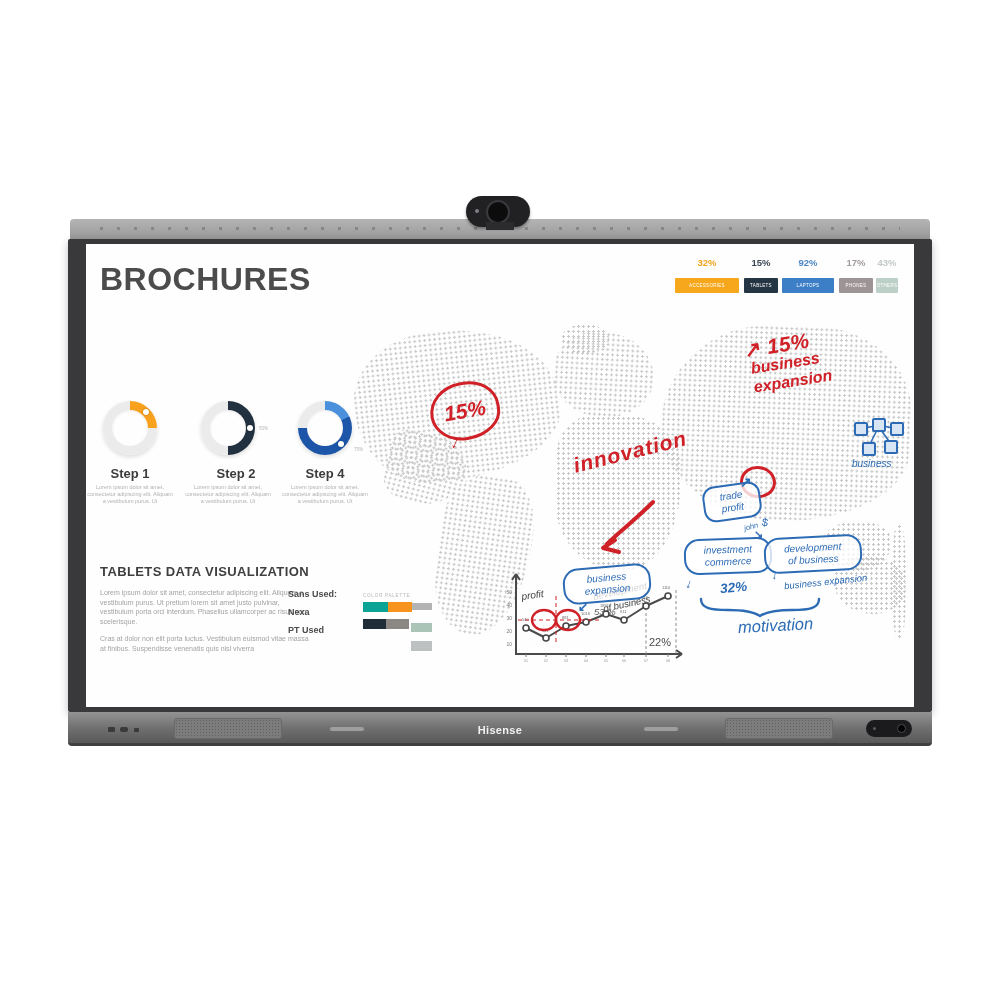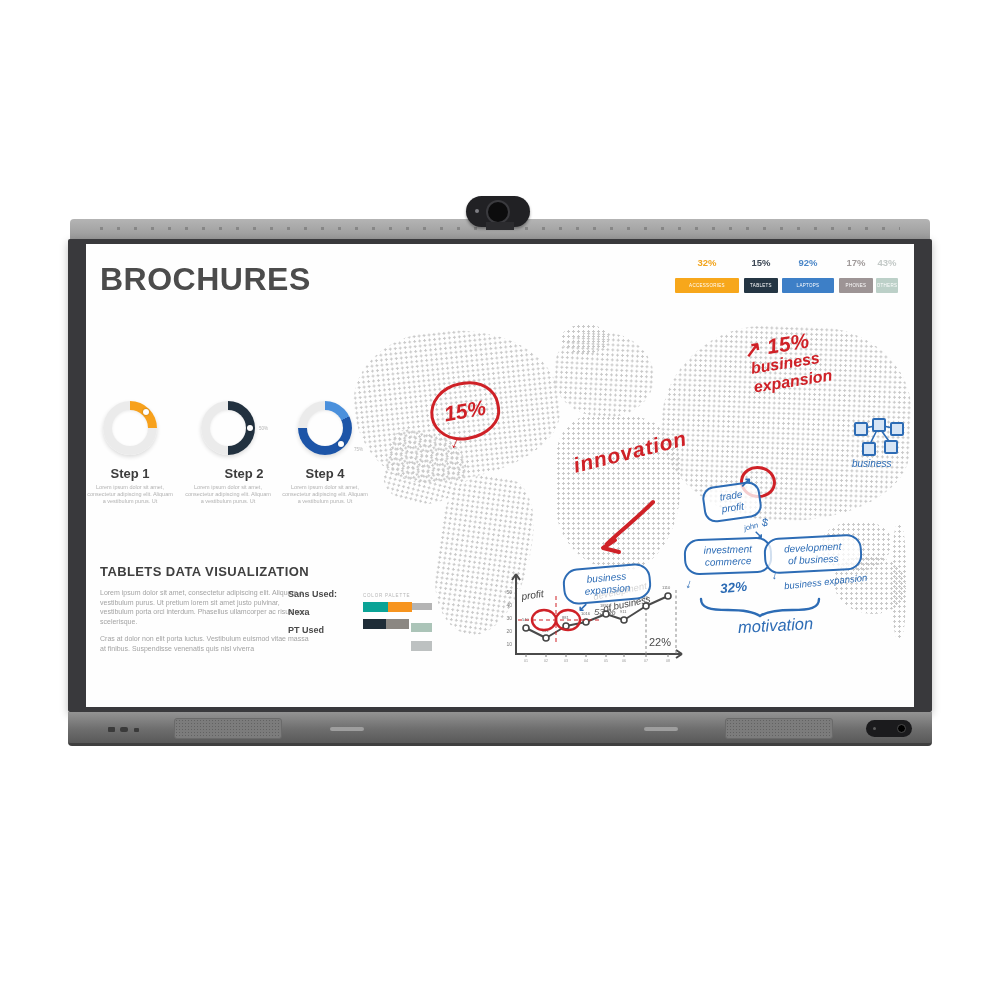--- a/index.html
+++ b/index.html
@@ -126,21 +126,21 @@
   <div class="abs donut d1" style="left:17px;"></div>
   <div class="abs dmark" style="left:57px;top:165px;"></div>
   <div class="abs donut d2" style="left:115px;"></div>
   <div class="abs dmark" style="left:161px;top:181px;"></div>
   <div class="abs dpct" style="left:173px;top:182px;">50%</div>
   <div class="abs donut d3" style="left:212px;"></div>
   <div class="abs dmark" style="left:252px;top:197px;"></div>
   <div class="abs dpct" style="left:268px;top:203px;">75%</div>
 
   <div class="abs step-title" style="left:0px;">Step 1</div>
-  <div class="abs step-title" style="left:114px;">Step 2</div>
+  <div class="abs step-title" style="left:106px;">Step 2</div>
   <div class="abs step-title" style="left:195px;">Step 4</div>
   <div class="abs step-desc" style="left:0px;">Lorem ipsum dolor sit amet, consectetur adipiscing elit. Aliquam a vestibulum purus. Ut</div>
   <div class="abs step-desc" style="left:98px;">Lorem ipsum dolor sit amet, consectetur adipiscing elit. Aliquam a vestibulum purus. Ut</div>
   <div class="abs step-desc" style="left:195px;">Lorem ipsum dolor sit amet, consectetur adipiscing elit. Aliquam a vestibulum purus. Ut</div>
 
   <div class="abs" id="cdv-head">TABLETS DATA VISUALIZATION</div>
   <div class="abs" id="cdv-paras">
     <p>Lorem ipsum dolor sit amet, consectetur adipiscing elit. Aliquam a vestibulum purus. Ut pretium lorem sit amet justo pulvinar, vestibulum porta orci interdum. Phasellus ullamcorper ac risus non scelerisque.</p>
     <p>Cras at dolor non elit porta luctus. Vestibulum euismod vitae massa at finibus. Suspendisse venenatis quis nisl viverra</p>
   </div>
@@ -269,19 +269,20 @@
   </div>
 
 </div>
 
 <div class="abs" id="bezel">
   <div class="abs port" style="left:40px;top:15px;width:7px;height:5px;"></div>
   <div class="abs port" style="left:52px;top:15px;width:8px;height:5px;border-radius:2px;"></div>
   <div class="abs port" style="left:66px;top:16px;width:5px;height:4px;"></div>
   <div class="abs grille" style="left:106px;top:6px;width:106px;height:19px;"></div>
   <div class="abs pill" style="left:262px;top:15px;width:34px;height:4px;"></div>
+  <div class="abs" id="brand">Hisense</div>
   <div class="abs pill" style="left:576px;top:15px;width:34px;height:4px;"></div>
   <div class="abs grille" style="left:657px;top:6px;width:106px;height:19px;"></div>
   <div class="abs" id="module">
     <div class="abs" id="module-lens"></div>
     <div class="abs" id="module-dot"></div>
   </div>
 </div>
 
 </body></html>

